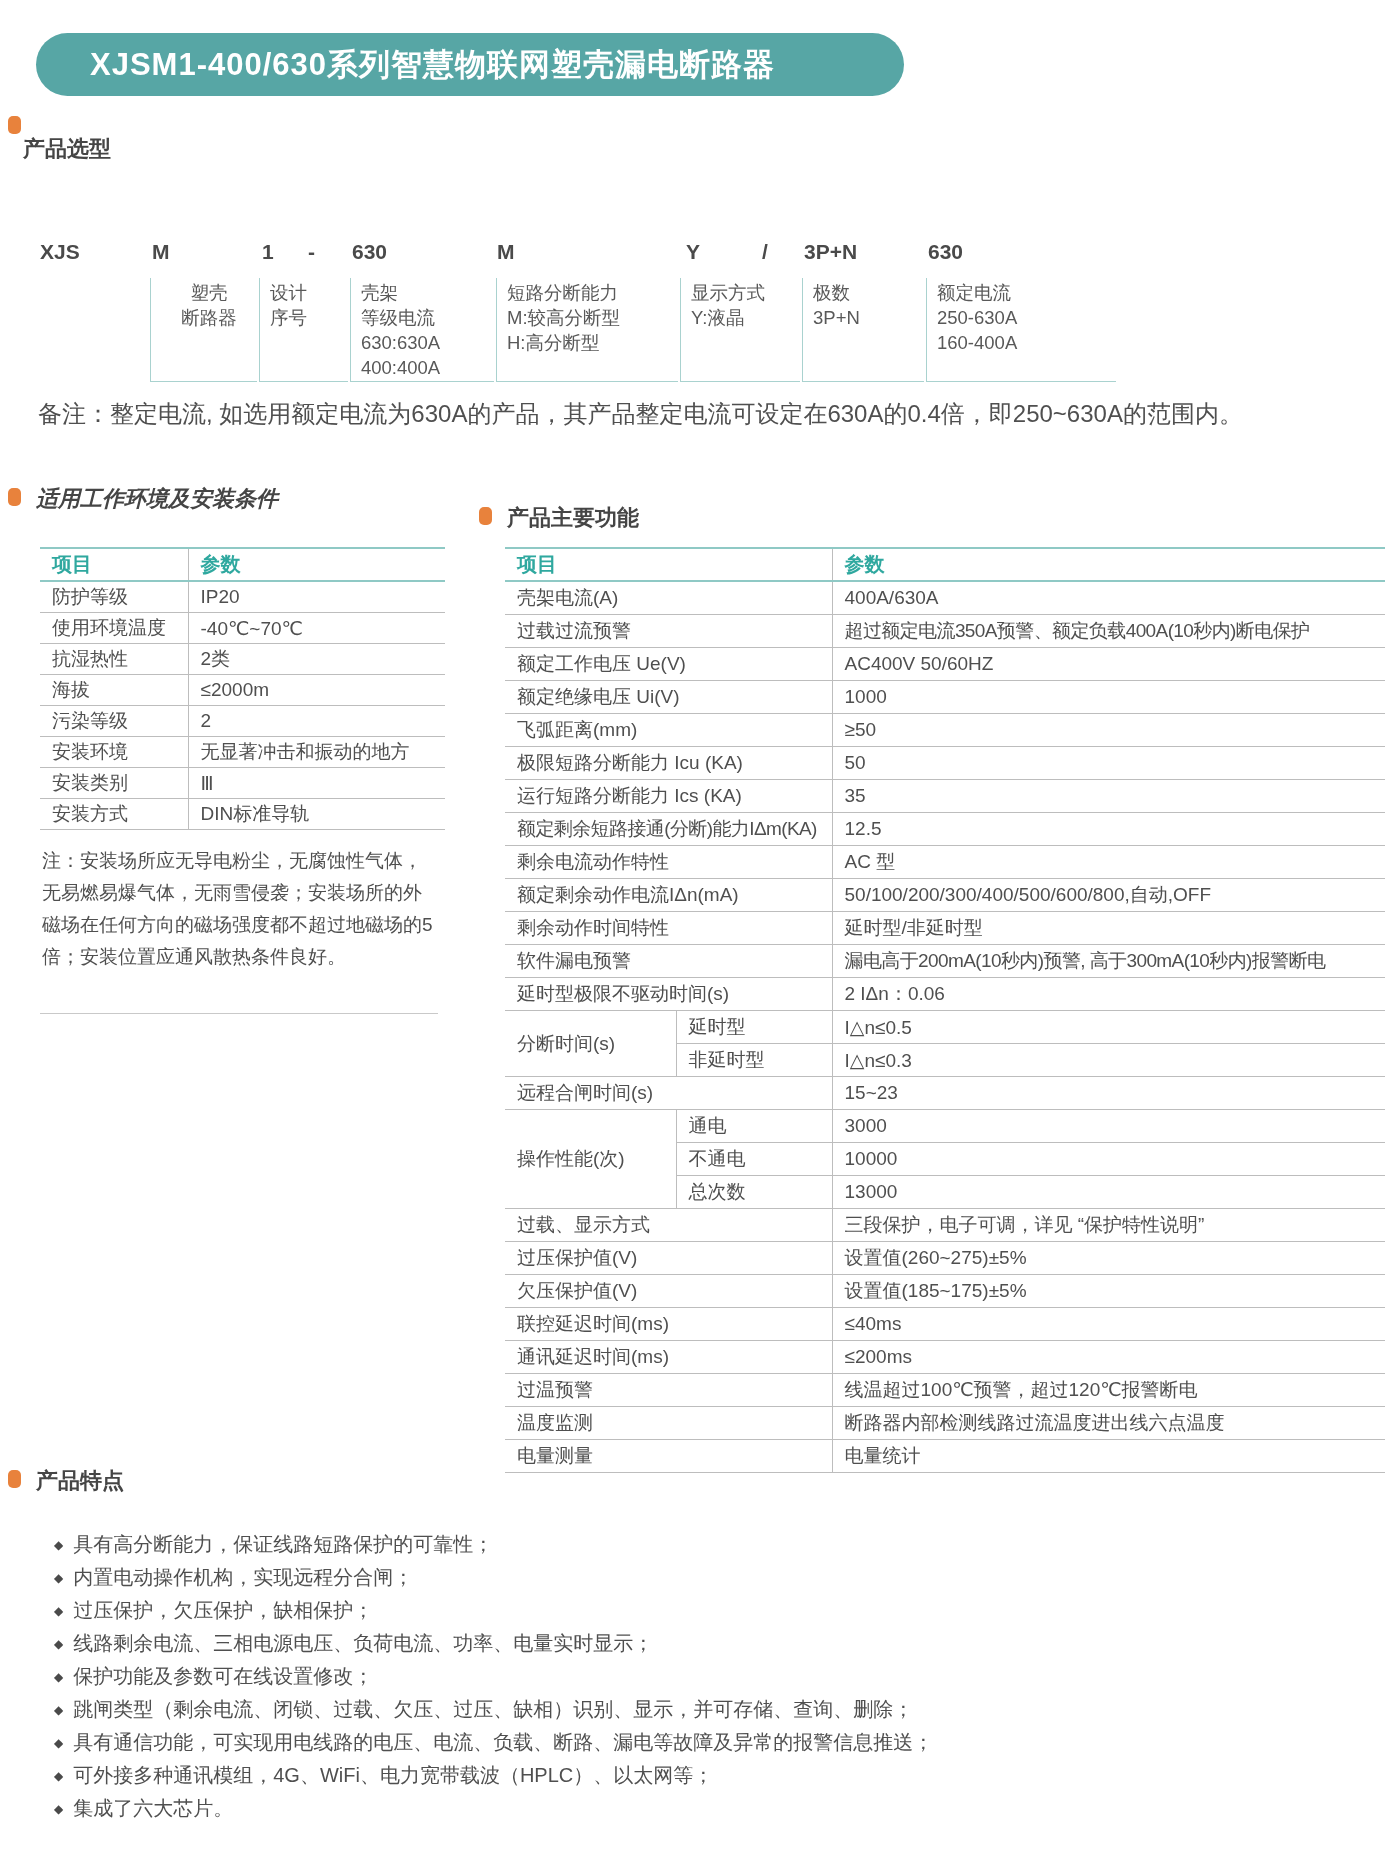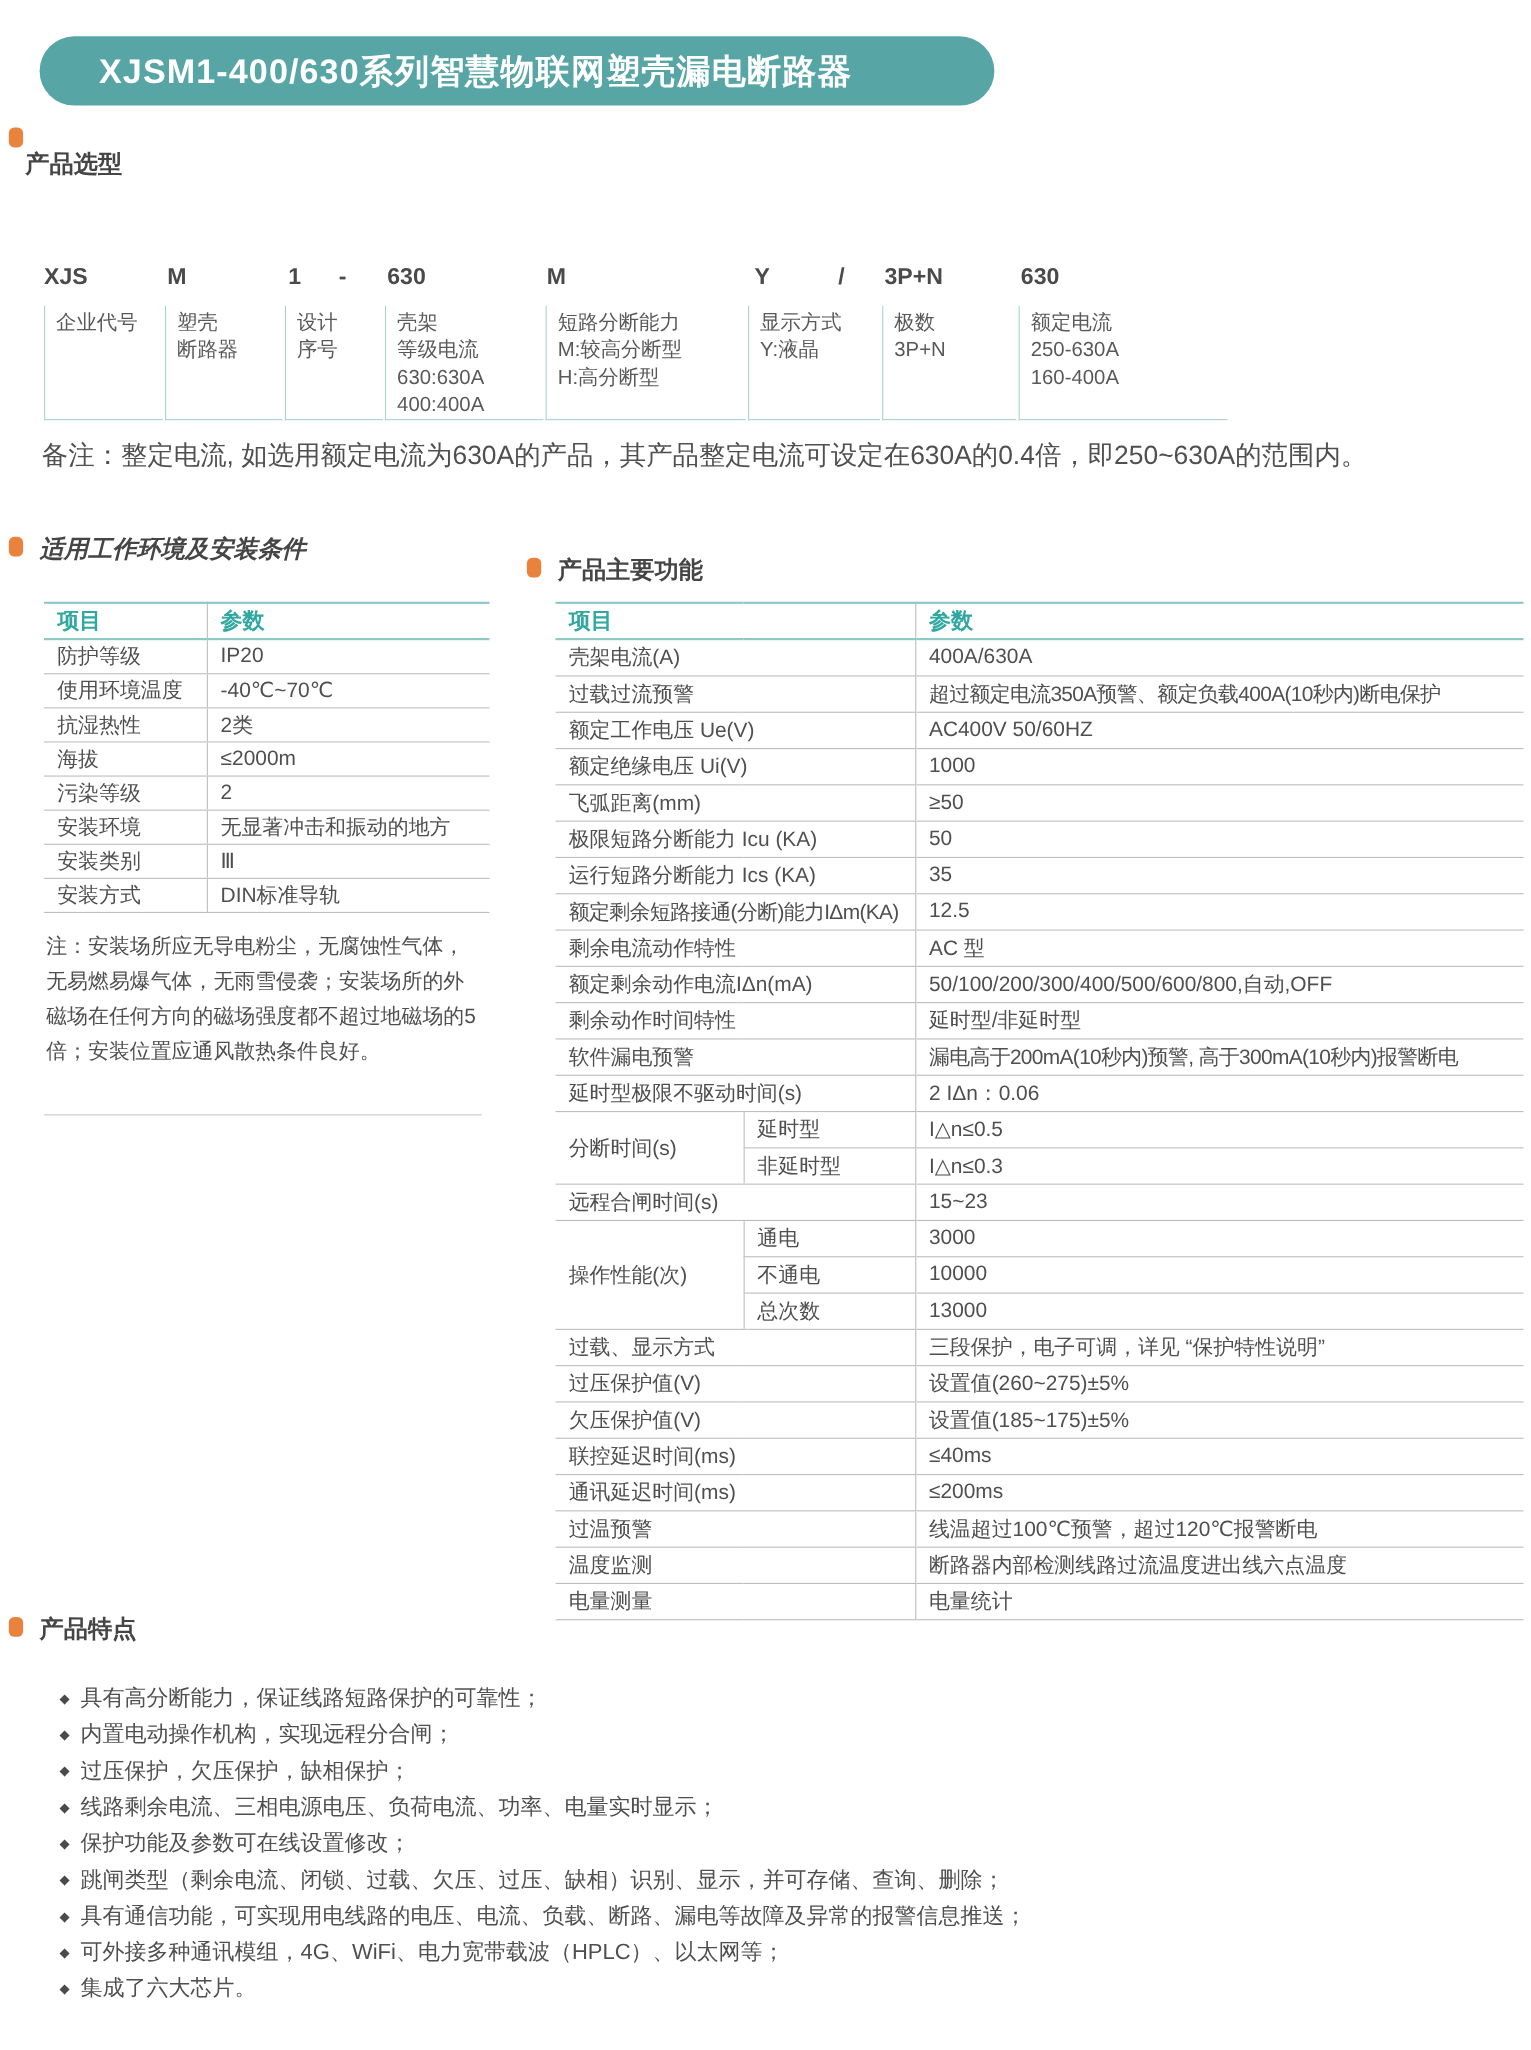--- a/index.html
+++ b/index.html
@@ -62,24 +62,21 @@
   <span class="mletter" style="left:112px;">M</span>
   <span class="mletter" style="left:222px;">1</span>
   <span class="mletter" style="left:268px;">-</span>
   <span class="mletter" style="left:312px;">630</span>
   <span class="mletter" style="left:457px;">M</span>
   <span class="mletter" style="left:646px;">Y</span>
   <span class="mletter" style="left:722px;">/</span>
   <span class="mletter" style="left:764px;">3P+N</span>
   <span class="mletter" style="left:888px;">630</span>
 
-  <div class="mcell" style="left:0px;width:108px;">
-    <div>企业代号</div>
-  </div>
-  <div class="mcell" style="left:110px;width:107px;">
+  <div class="mcell" style="left:110px;width:107px;text-align:center;">
     <div>塑壳</div>
     <div>断路器</div>
   </div>
   <div class="mcell" style="left:219px;width:89px;">
     <div>设计</div>
     <div>序号</div>
   </div>
   <div class="mcell" style="left:310px;width:144px;">
     <div>壳架</div>
     <div>等级电流</div>

